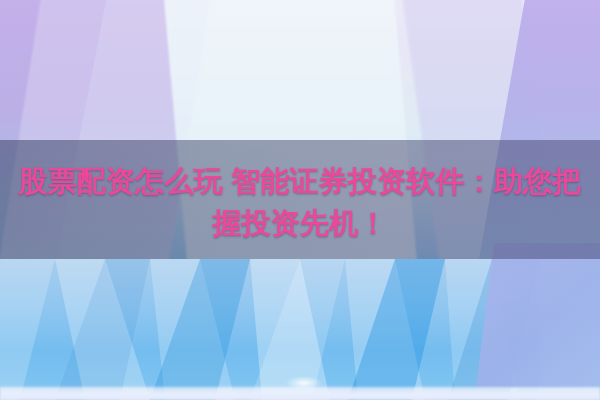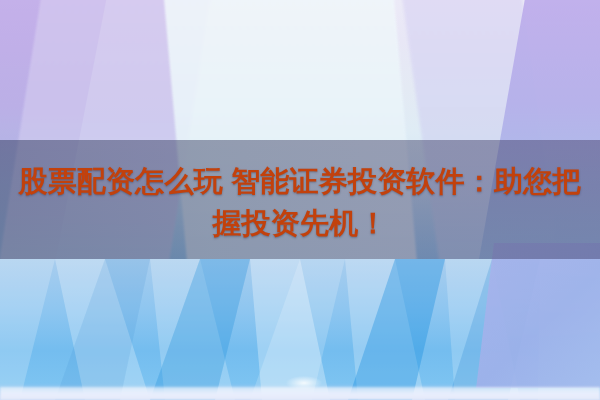--- a/index.html
+++ b/index.html
@@ -165,21 +165,21 @@
       rgba(56,58,98,0.46) 62%,
       rgba(62,58,102,0.46) 100%);
   }
 
   
   .title {
     position: absolute;
     left: 8px;
     right: 8px;
     top: 160px;
-    color: #c2410c;
+    color: #ec4899;
     font-size: 29px;
     font-weight: bold;
     line-height: 42px;
     text-align: center;
     letter-spacing: 0.2px;
     text-shadow: 0 1px 2px rgba(30,36,62,0.35);
     white-space: normal;
   }
 </style>
 </head>

